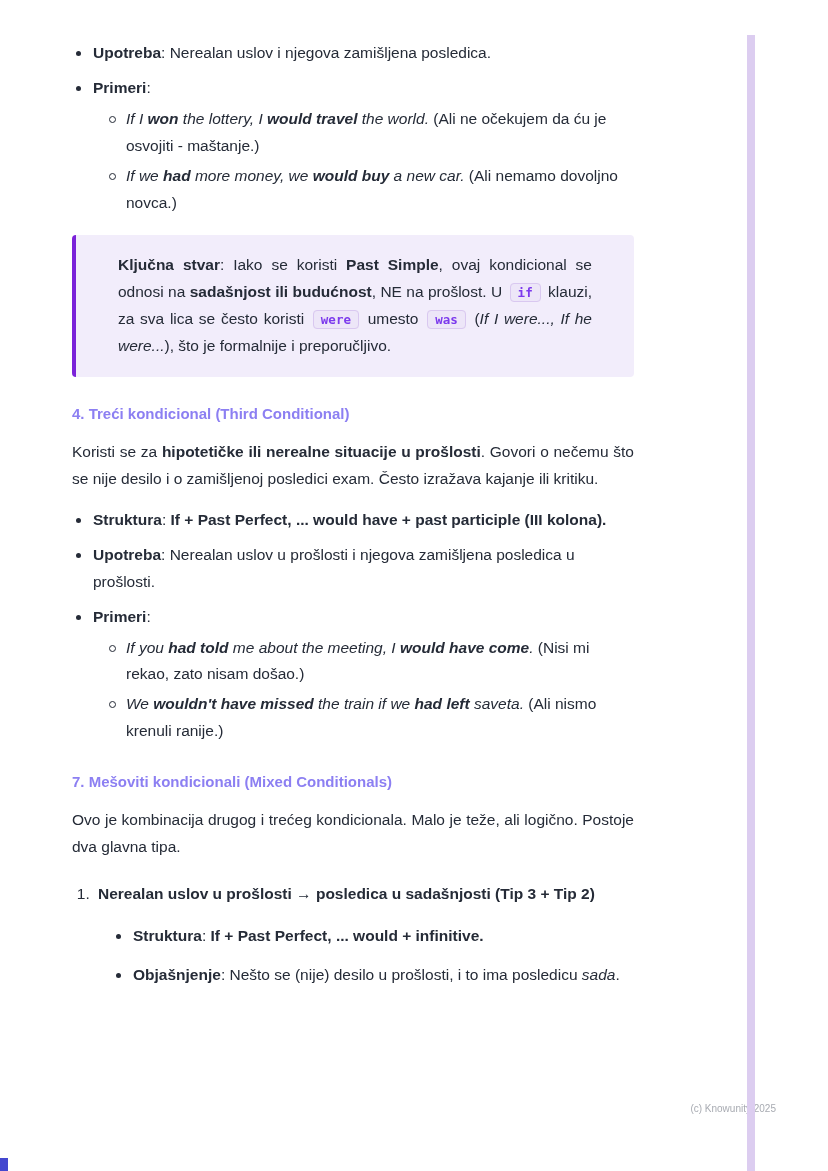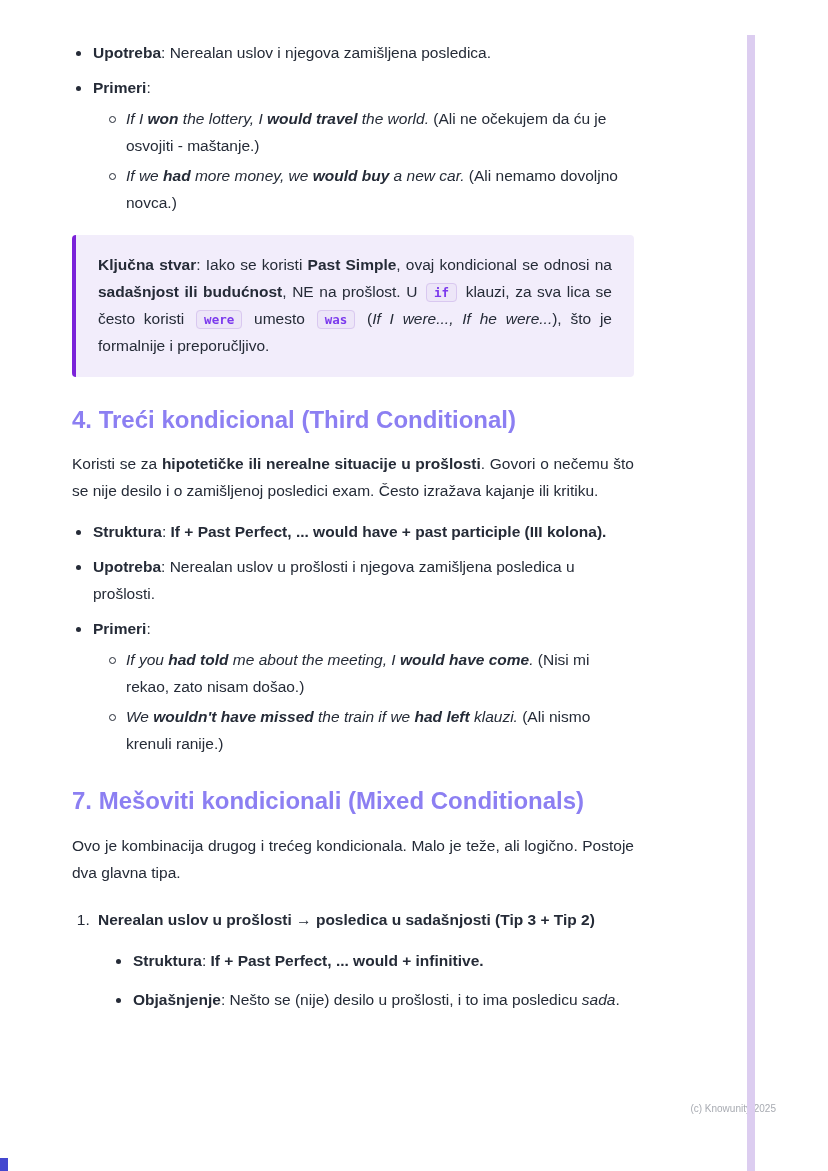--- a/index.html
+++ b/index.html
@@ -38,28 +38,28 @@
     background:var(--code_bg,#ede6f8);
     border:1px solid var(--code_border,#d9c8f0);
     border-radius:4px; padding:1px 7px; margin:0 3px;
     white-space:nowrap;
   }
 
   .callout {
     background:var(--callout_bg,#f2edfb);
     border-left:4px solid var(--callout_border,#7b22d9);
     border-radius:4px;
-    padding:17px 22px;
+    padding:17px 42px;
     margin-top:18px;
   }
   .callout-text { text-align:justify; }
 
   .heading {
     color:var(--heading_purple,#8c7ff2);
-    font-size:24px; font-weight:bold; line-height:1.4;
+    font-size:15px; font-weight:bold; line-height:1.4;
     margin:26px 0 15px;
   }
   .para { text-align:justify; margin-bottom:14px; }
 
   ol.nlist { margin-top:20px; padding-left:22px; }
   ol.nlist > li { padding-left:4px; }
   ol.nlist ul.inner { margin:15px 0 0 14px; }
   ol.nlist ul.inner > li { margin-bottom:12px; }
 
   .footer {
@@ -114,21 +114,21 @@
       <li class="bi">
         <span class="rich"><span class="rt-b">Upotreba</span><span>: Nerealan uslov u prošlosti i njegova zamišljena posledica u prošlosti.</span></span>
       </li>
       <li class="bi">
         <span class="rich"><span class="rt-b">Primeri</span><span>:</span></span>
         <ul class="blist sub">
           <li class="ci">
             <span class="rich"><span class="rt-i">If you </span><span class="rt-b rt-i">had told</span><span class="rt-i"> me about the meeting, I </span><span class="rt-b rt-i">would have come</span><span class="rt-i">.</span><span> (Nisi mi rekao, zato nisam došao.)</span></span>
           </li>
           <li class="ci">
-            <span class="rich"><span class="rt-i">We </span><span class="rt-b rt-i">wouldn't have missed</span><span class="rt-i"> the train if we </span><span class="rt-b rt-i">had left</span><span class="rt-i"> klauzi.</span><span> (Ali nismo krenuli ranije.)</span></span>
+            <span class="rich"><span class="rt-i">We </span><span class="rt-b rt-i">wouldn't have missed</span><span class="rt-i"> the train if we </span><span class="rt-b rt-i">had left</span><span class="rt-i"> saveta.</span><span> (Ali nismo krenuli ranije.)</span></span>
           </li>
         </ul>
       </li>
     </ul>
 
     <h2 class="heading">7. Mešoviti kondicionali (Mixed Conditionals)</h2>
     <p class="rich para"><span>Ovo je kombinacija drugog i trećeg kondicionala. Malo je teže, ali logično. Postoje dva glavna tipa.</span></p>
 
     <ol class="nlist">
       <li>

